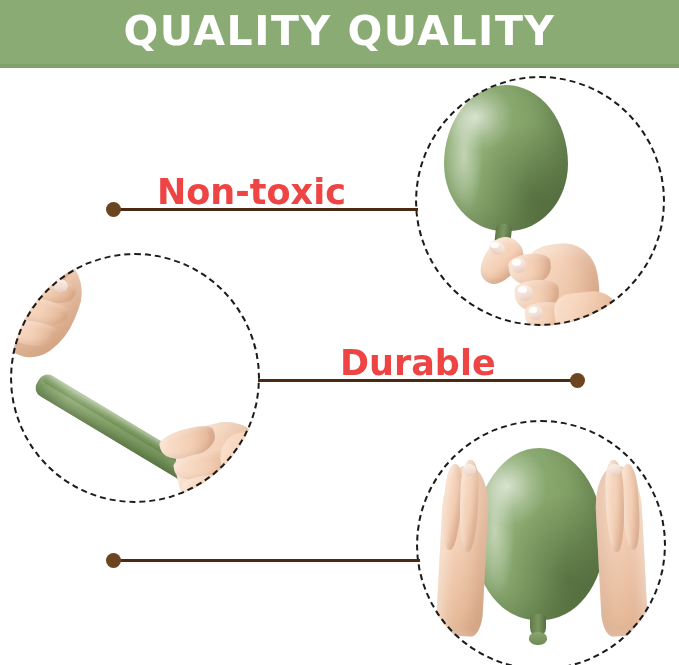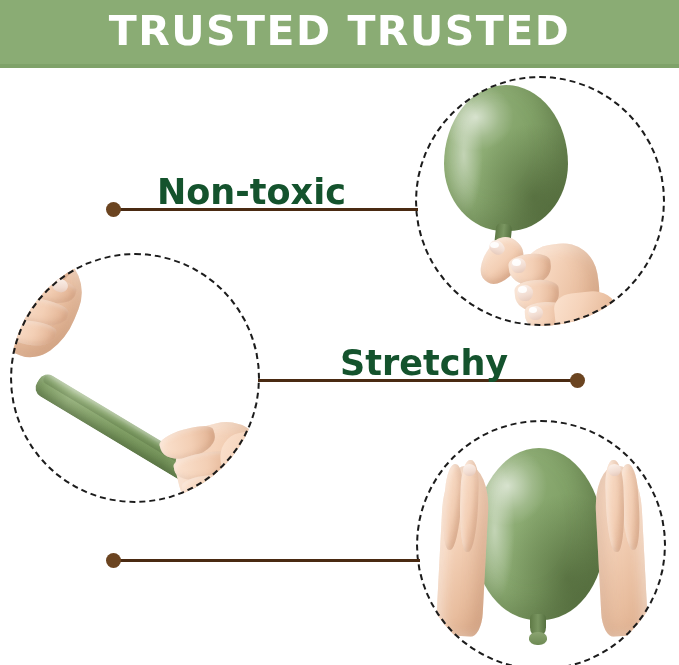--- a/index.html
+++ b/index.html
@@ -76,21 +76,21 @@
     position: absolute;
     width: 15px;
     height: 15px;
     border-radius: 50%;
     background: #6b4420;
   }
 
   
   .feature-label {
     position: absolute;
-    color: #14532d;
+    color: #ef4444;
     font-family: "DejaVu Sans", sans-serif;
     font-weight: bold;
     font-size: 35px;
     white-space: nowrap;
     letter-spacing: 0px;
   }
 
   
   
   .balloon-body {
@@ -151,21 +151,21 @@
     opacity: 0.9;
   }
 </style>
 </head>
 <body>
 
 <div id="page">
 
   <div id="header-band"></div>
   <div id="header-band-edge"></div>
-  <div id="header-title">TRUSTED TRUSTED</div>
+  <div id="header-title">QUALITY QUALITY</div>
 
   <div class="photo-clip" style="left:415px; top:76px; width:250px; height:250px;">
 
     <div class="balloon-body" style="left:29px; top:9px; width:124px; height:146px;"></div>
     <div class="balloon-neck" style="left:80px; top:148px; width:16px; height:26px; transform:rotate(6deg);"></div>
     <div class="balloon-knot" style="left:81px; top:170px; width:14px; height:11px; transform:rotate(10deg);"></div>
 
     <div class="skin hand-palm" style="left:106px; top:168px; width:78px; height:88px; transform:rotate(-8deg);"></div>
 
     <div class="finger" style="left:69px; top:160px; width:34px; height:50px; transform:rotate(36deg);"></div>
@@ -231,18 +231,18 @@
     <div class="nail" style="left:192px; top:44px; width:13px; height:12px;"></div>
   </div>
   <div class="photo-circle" style="left:416px; top:420px; width:250px; height:250px;"></div>
 
   <div class="connector-line" style="left:118px; top:208px; width:300px;"></div>
   <div class="connector-dot" style="left:106px; top:202px;"></div>
   <div class="feature-label" style="left:157px; top:172px;">Non-toxic</div>
 
   <div class="connector-line" style="left:258px; top:379px; width:320px;"></div>
   <div class="connector-dot" style="left:570px; top:373px;"></div>
-  <div class="feature-label" style="left:340px; top:343px;">Stretchy</div>
+  <div class="feature-label" style="left:340px; top:343px;">Durable</div>
 
   <div class="connector-line" style="left:118px; top:559px; width:302px;"></div>
   <div class="connector-dot" style="left:106px; top:553px;"></div>
 
 </div>
 
 </body></html>

